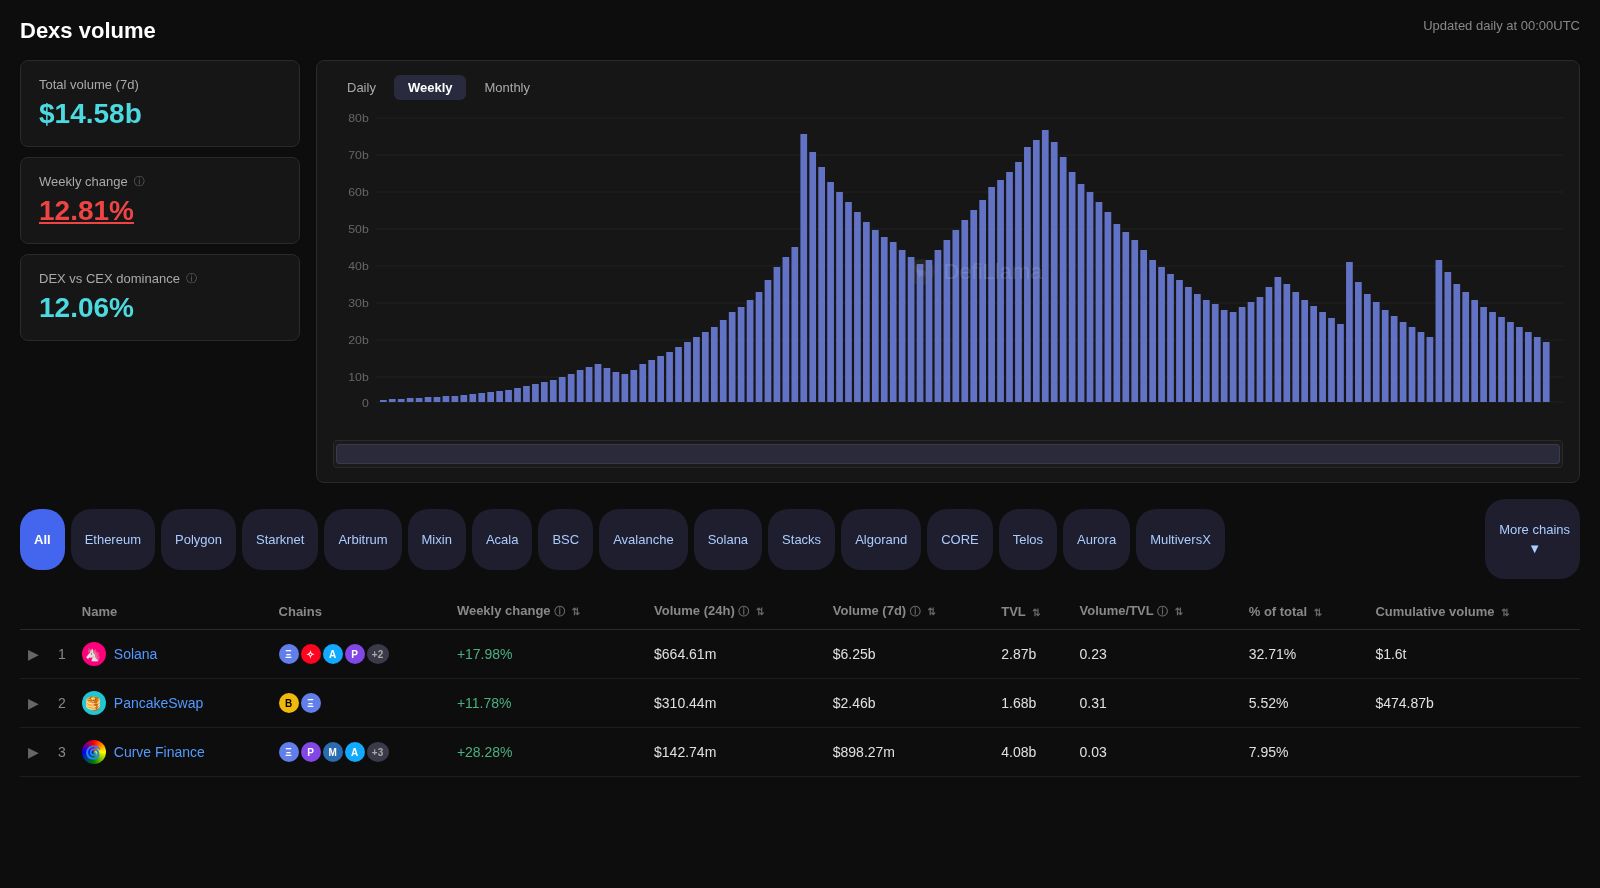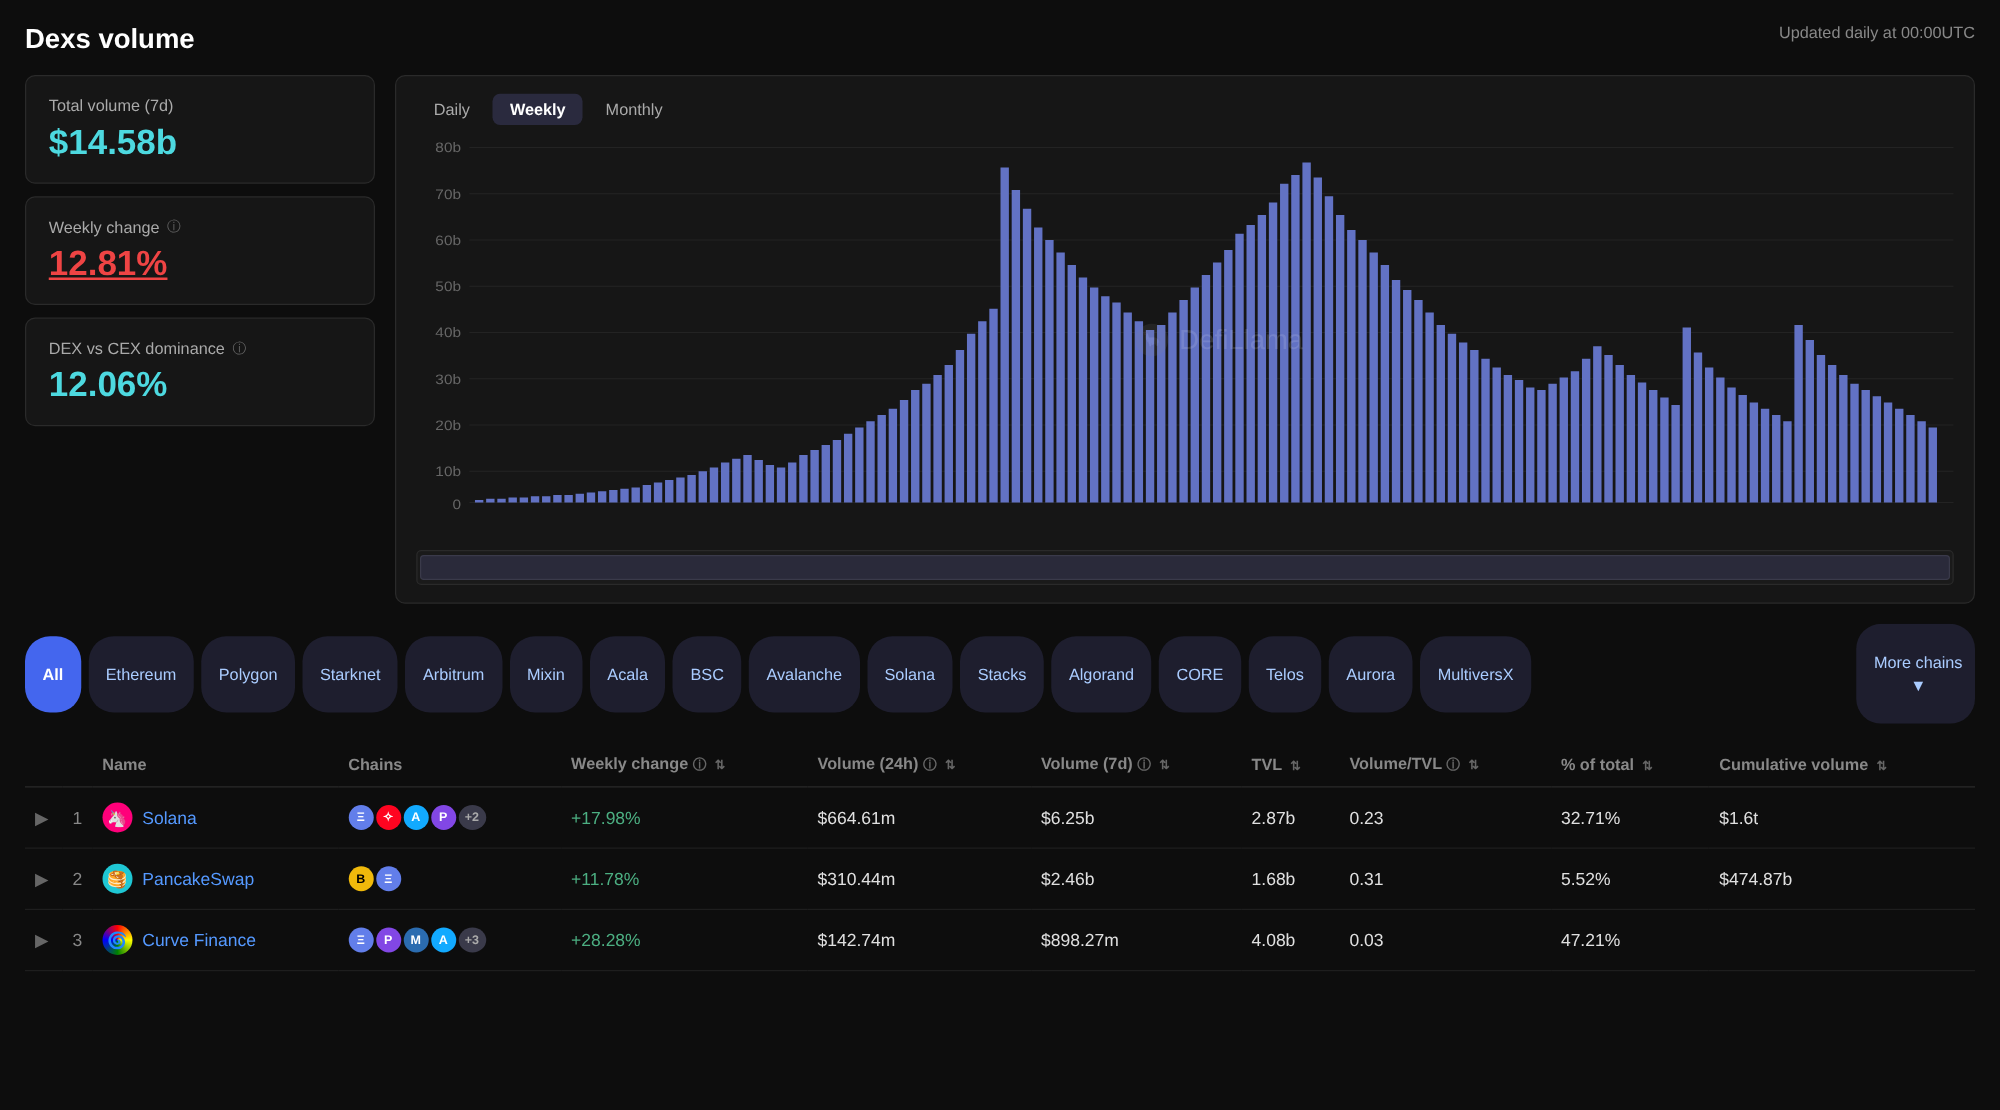--- a/index.html
+++ b/index.html
@@ -588,19 +588,19 @@
               <span class="chain-icon" style="background:#2b6cb0;color:#fff;">M</span>
               <span class="chain-icon arb">A</span>
               <span class="chain-icon more-badge">+3</span>
             </div>
           </td>
           <td class="change-positive">+28.28%</td>
           <td>$142.74m</td>
           <td>$898.27m</td>
           <td>4.08b</td>
           <td>0.03</td>
-          <td>47.21%</td>
+          <td>7.95%</td>
           <td></td>
         </tr>
       </tbody>
     </table>
   </div>
 </div>
 
 </body></html>

